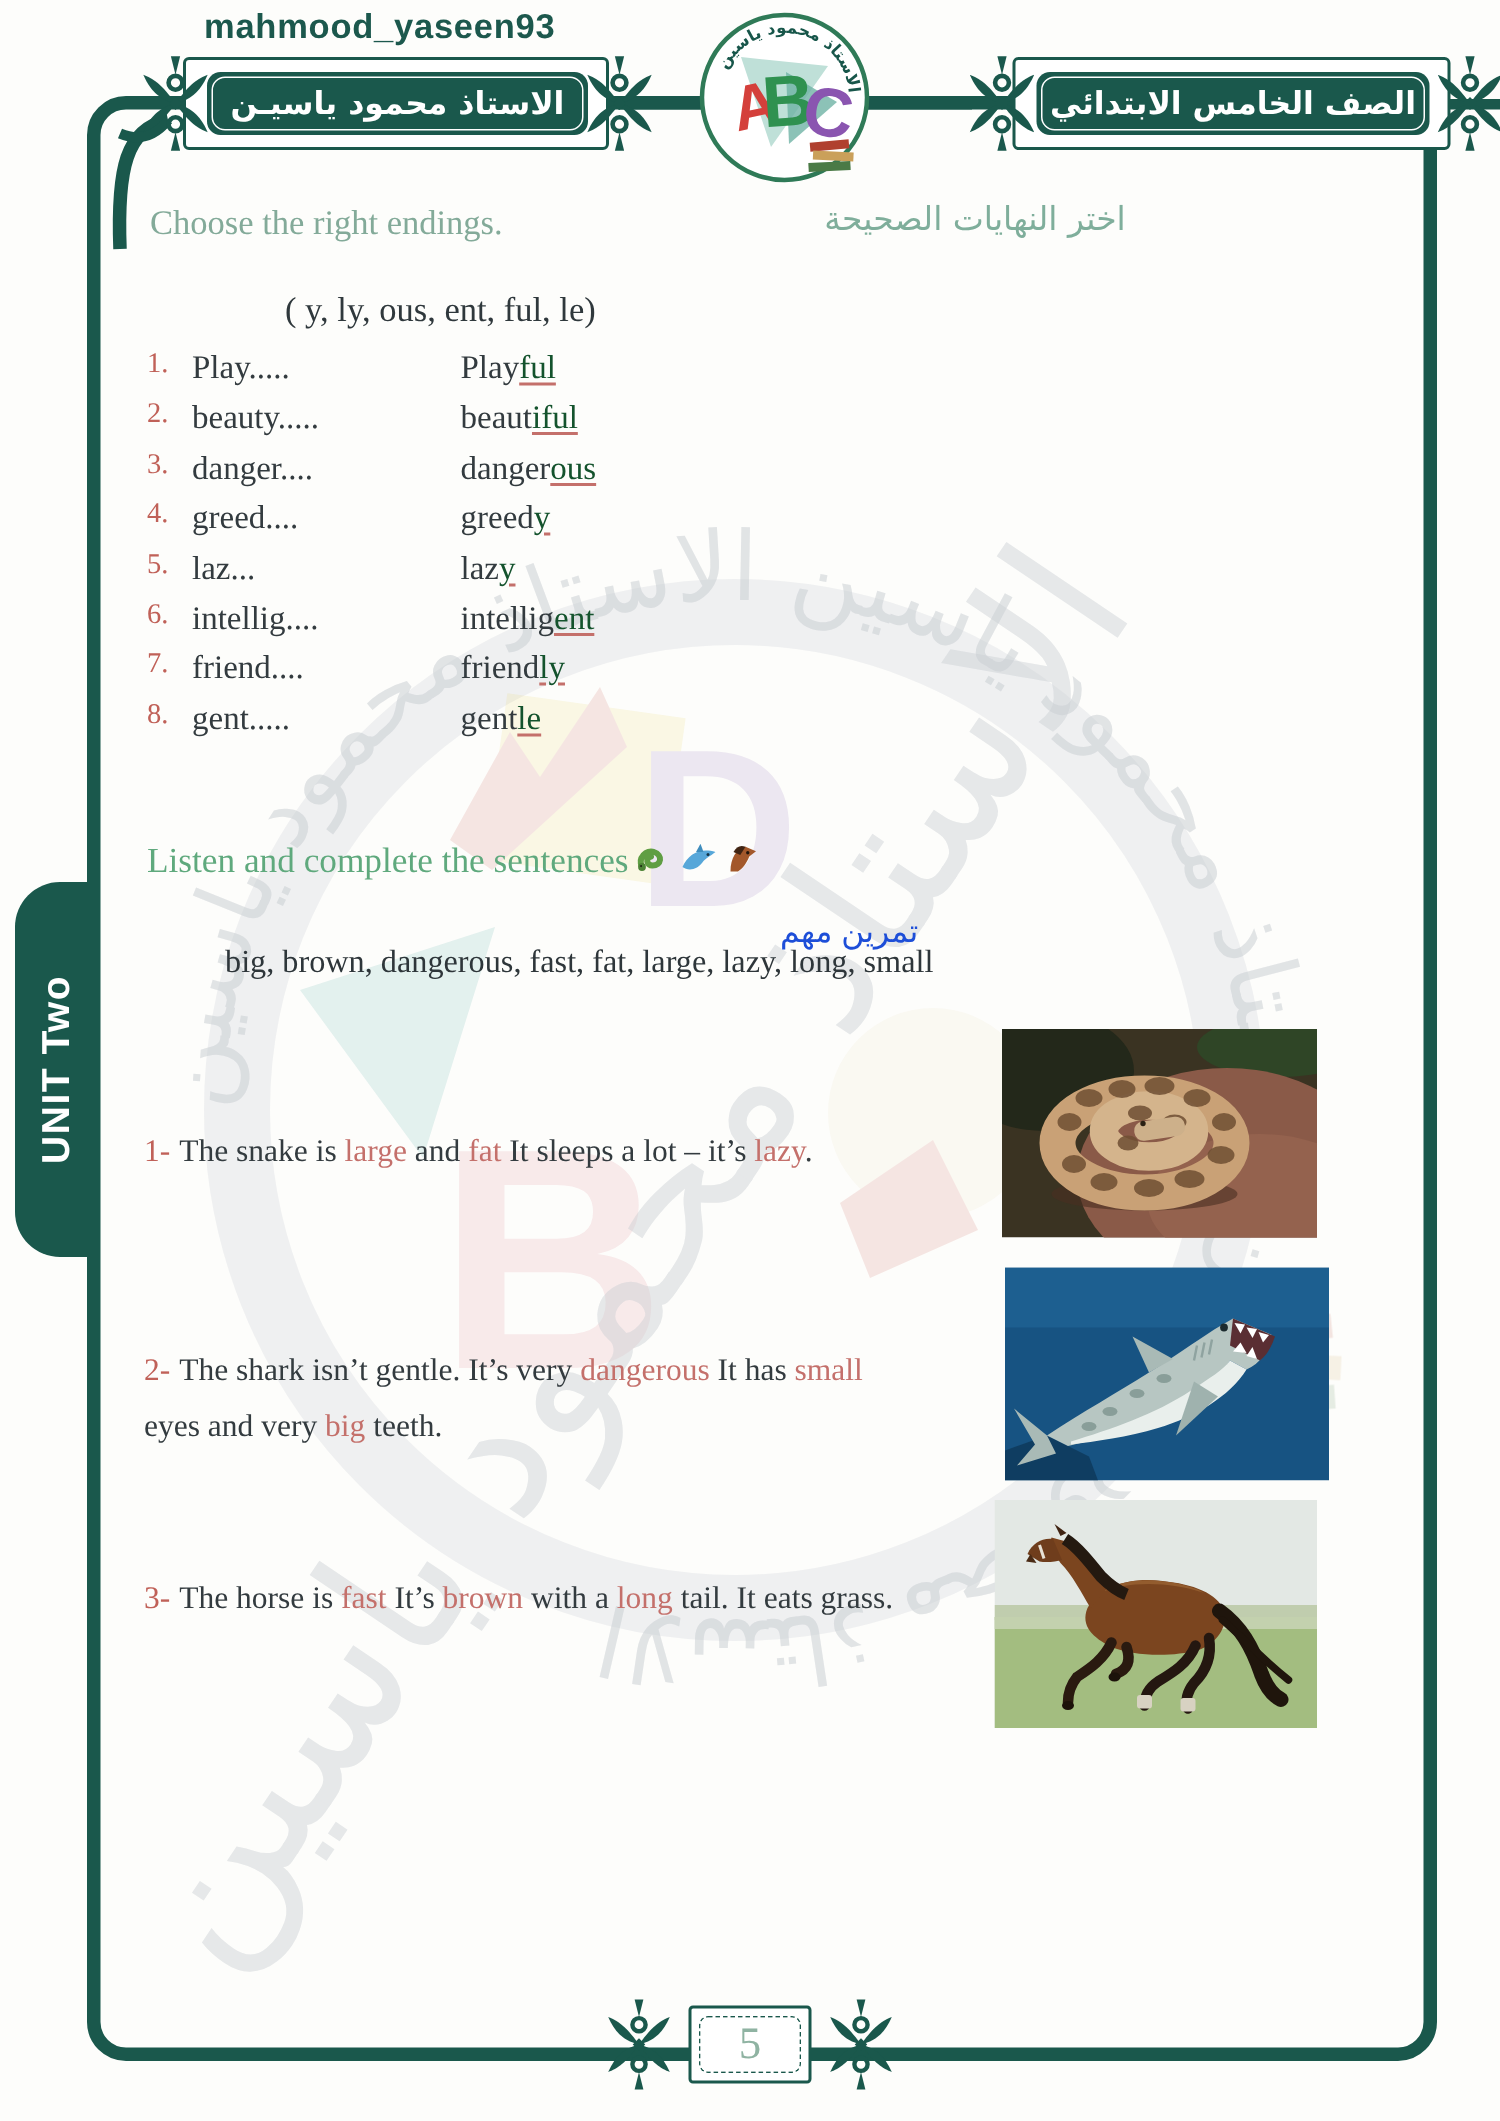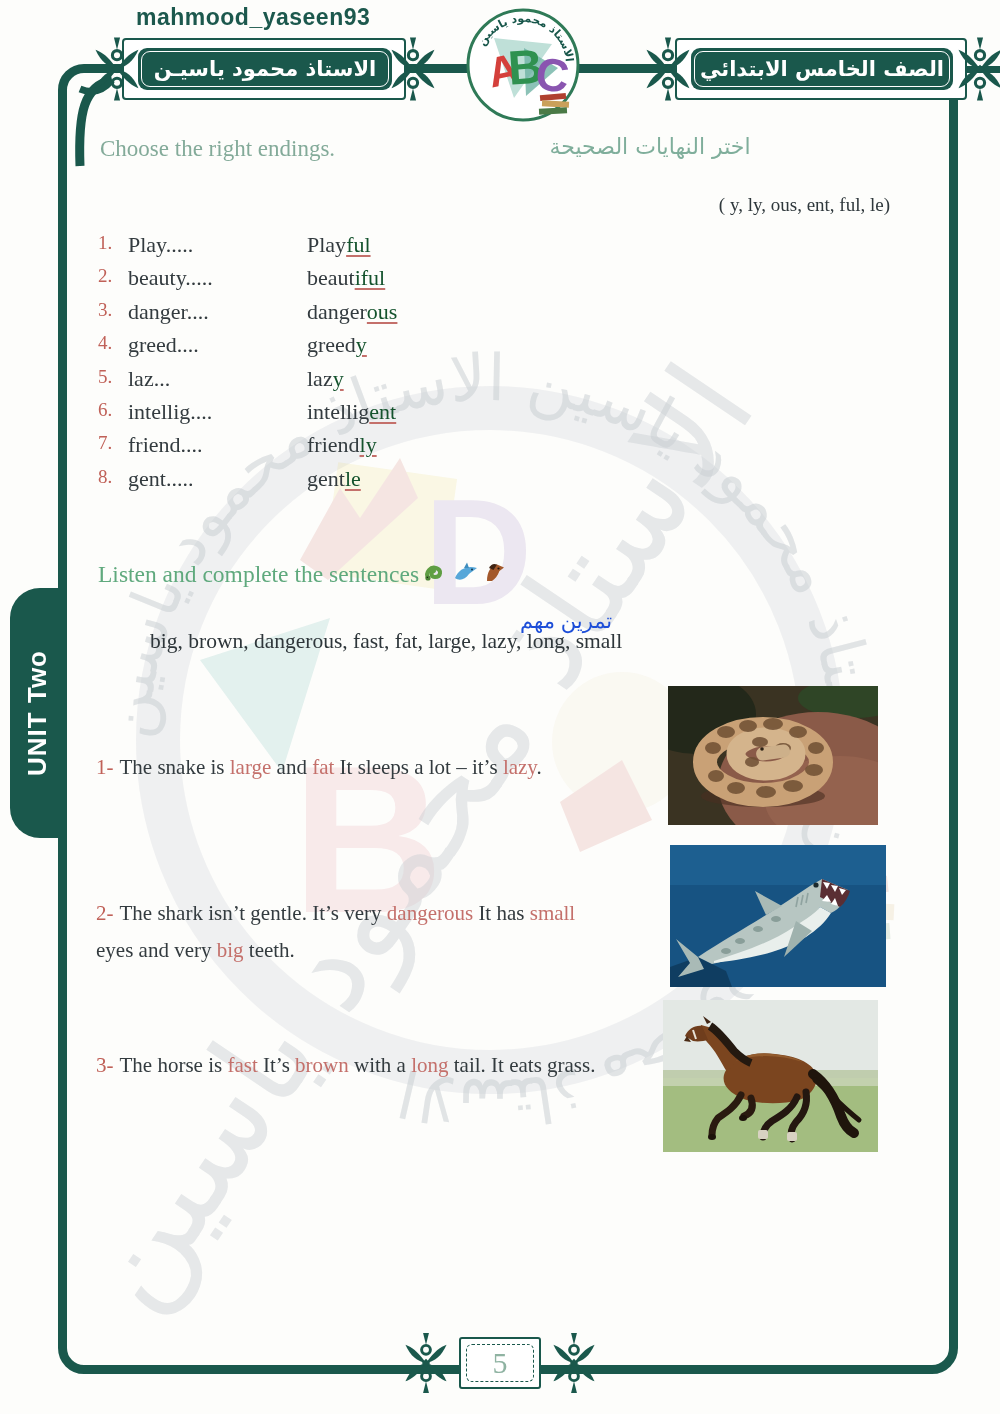--- a/index.html
+++ b/index.html
@@ -25,21 +25,21 @@
   .corner-swash{position:absolute;left:46px;top:74px;}
   
   .unit-tab{position:absolute;z-index:4;left:10px;top:588px;width:54px;height:250px;background:#1a584c;
             border-radius:30px 0 0 30px;display:flex;align-items:center;justify-content:center;}
   .unit-tab span{writing-mode:vertical-rl;transform:rotate(180deg);font-family:"Liberation Sans",sans-serif;
             font-weight:bold;font-size:26px;color:#ffffff;letter-spacing:1px;white-space:nowrap;}
   
   .ex1-title-en{position:absolute;left:100px;top:136px;font-size:23px;color:#83aa99;}
   .ex1-title-ar{position:absolute;left:540px;top:134px;width:220px;text-align:center;direction:rtl;
                 font-family:"DejaVu Sans",sans-serif;font-size:22px;color:#7fae9b;}
-  .hint{position:absolute;left:190px;top:194px;width:700px;text-align:right;font-size:19px;color:#2f383c;}
+  .hint{position:absolute;left:190px;top:194px;width:700px;text-align:left;font-size:23px;color:#2f383c;}
   .endings{position:absolute;left:98px;top:232px;width:520px;}
   .erow{position:relative;height:33.4px;font-size:22px;}
   .erow .num{position:absolute;left:0;font-size:19px;color:#c06158;}
   .erow .prompt{position:absolute;left:30px;color:#333b3f;text-align:center;}
   .erow .answer{position:absolute;left:209px;color:#333b3f;}
   .sfx{color:#14532d;text-decoration:underline;text-decoration-color:#c4706b;text-underline-offset:3px;}
   
   .listen{position:absolute;left:98px;top:561px;display:flex;align-items:flex-start;}
   .listen .t-en{font-size:23.5px;color:#5fa97d;}
   .listen .emoji{margin-left:4px;}

